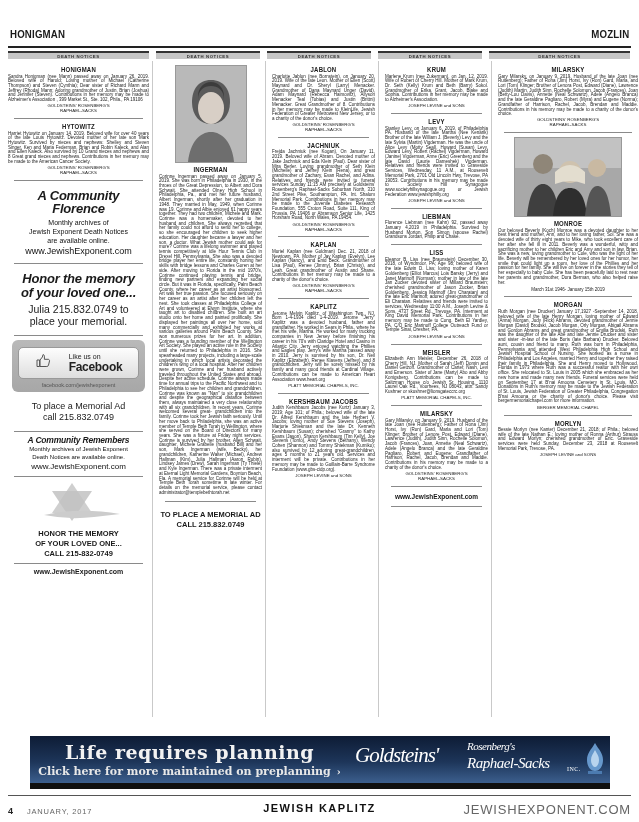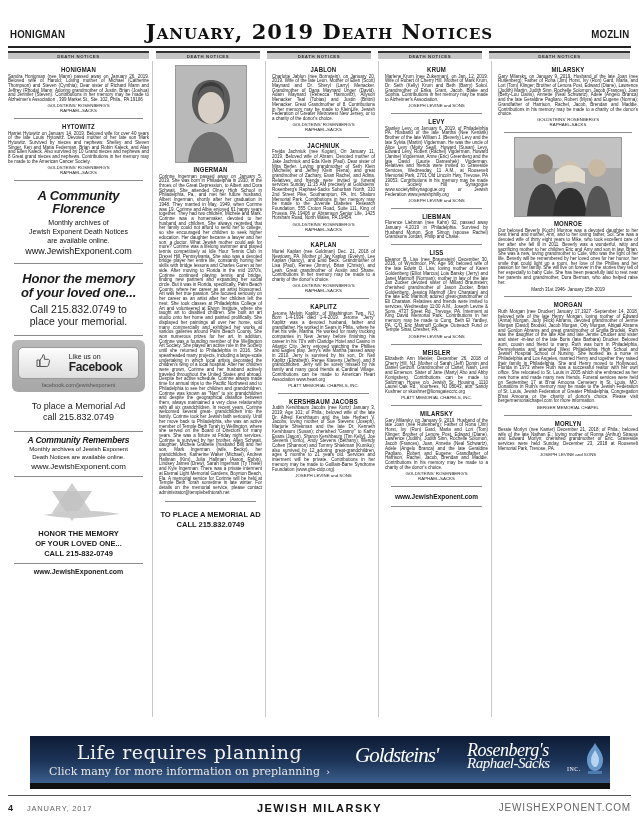--- a/index.html
+++ b/index.html
@@ -55,44 +55,43 @@
   .place-ad.caps { font-size:7.5px; font-weight:bold; white-space:pre-line; }
   .honor-caps { font-weight:bold; font-size:7.5px; line-height:1.3; white-space:pre-line; text-align:center; }
   .url-line { font-weight:bold; font-size:7px; text-align:center; }
   .url-box { font-weight:bold; font-size:6.5px; text-align:center; margin:6px 0; }
   .star-wrap { display:flex; justify-content:center; margin:4px 0; }
 
   
   .banner { position:absolute; left:30px; right:29px; top:736px; height:47px; background:linear-gradient(180deg,#0e1c35 0%,#1d3559 55%,#3c5f8e 100%); display:flex; align-items:center; overflow:hidden; }
   .banner::after { content:""; position:absolute; left:0; right:0; bottom:0; height:0; }
   .banner-strip { position:absolute; left:30px; right:29px; top:783px; height:6px; background:#101010; }
-  .banner-left { width:55%; text-align:center; color:#f2f2f2; position:relative; z-index:2; }
+  .banner-left { width:55%; text-align:center; color:#f2f2f2; position:relative; z-index:2;font-weight:bold; }
   .banner-head { font-family:"DejaVu Serif", serif; font-size:19px; letter-spacing:.5px; }
   .banner-sub { font-family:"DejaVu Serif", serif; font-size:11px; margin-top:2px; color:#e8e8e8; }
   .banner-arrow { font-size:10px; margin-left:6px; }
   .banner-logo { width:45%; position:relative; color:#fff; font-family:Liberation Serif, serif; font-style:italic; z-index:2; height:100%; }
   .logo-a { position:absolute; left:6px; top:7px; font-size:21px; letter-spacing:-1px; }
-  .logo-b { position:absolute; left:118px; top:4px; font-size:18px; letter-spacing:-.5px; }
+  .logo-b { position:absolute; left:118px; top:4px; font-size:11px; letter-spacing:-.5px; }
   .logo-c { position:absolute; left:118px; top:19px; font-size:15px; letter-spacing:-.5px; }
   .logo-inc { position:absolute; left:218px; top:30px; font-size:6px; font-style:normal; letter-spacing:.5px; }
   .flame { position:absolute; right:4px; top:6px; }
 
   
   .footer { position:absolute; left:8px; right:8px; top:795px; border-top:1px solid #555; padding-top:6px; display:flex; align-items:baseline; }
   .f-page { font-weight:bold; font-size:9px; color:#222; }
   .f-issue { font-size:7.5px; color:#666; letter-spacing:.8px; margin-left:14px; }
   .f-mast { position:absolute; left:0; right:0; text-align:center; font-weight:bold; font-size:11px; letter-spacing:1.5px; color:#111; }
-  .f-site { margin-left:auto; font-size:10px; color:#666; letter-spacing:.8px; }
+  .f-site { margin-left:auto; font-size:13px; color:#666; letter-spacing:.8px; }
 </style>
 </head>
 <body>
 
 <div class="masthead">
   <div class="corner-name corner-left">HONIGMAN</div>
-  <div class="page-title">January, 2019 Death Notices</div>
   <div class="corner-name corner-right">MOZLIN</div>
 </div>
 
 <div class="bars">
   <div class="bar c-outer">DEATH NOTICES</div>
   <div class="bar c-inner">DEATH NOTICES</div>
   <div class="bar c-inner">DEATH NOTICES</div>
   <div class="bar c-inner">DEATH NOTICES</div>
   <div class="bar c-outer">DEATH NOTICES</div>
 </div>
@@ -121,21 +120,21 @@
       <div class="ad-sub" style="white-space:pre-line;">Monthly archives of
 Jewish Exponent Death Notices
 are available online.</div>
       <div class="ad-url">www.JewishExponent.com</div>
     </div>
     <div class="rule" style="margin-top:7px;"></div>
 
     <div class="ad" style="margin-top:8px;">
       <div class="ad-title-italic" style="white-space:pre-line;">Honor the memory
 of your loved one...</div>
-      <div class="honor-body" style="white-space:pre-line;">Call 215.832.0749 to
+      <div class="honor-body" style="white-space:pre-line;">Julia 215.832.0749 to
 place your memorial.</div>
     </div>
     <div class="rule" style="margin-top:7px;"></div>
 
     <div class="fb-box">
       <div class="fb-inner">
         <span>
           <svg width="16" height="15" viewBox="0 0 16 15">
               <path d="M2 7h2.6v6.5H2z M5 13.5h6.8c.9 0 1.5-.5 1.7-1.3l1-4.2c.2-.9-.4-1.7-1.4-1.7H9.4V3.2C9.4 2.3 8.8 1.6 8 1.6L7.4 4 5 7z" fill="none" stroke="#555" stroke-width="1"></path>
             </svg>
@@ -303,36 +302,36 @@
       <div class="nhead">MORLYN</div>
       <div class="nbody">Bessie Morlyn (nee Kanter) December 21, 2018; of Phila.; beloved wife of the late Nathan E.; loving mother of Ronna (Arthur) Strauss and Edward Morlyn; cherished grandmother of Eric.  Graveside services were held Sunday, December 23, 2018 at Roosevelt Memorial Park, Trevose, PA.</div>
       <div class="nsig">JOSEPH LEVINE and SONS</div>
     </div>
   </div>
 </div>
 
 <div class="banner">
   <div class="banner-left">
     <div class="banner-head">Life requires planning</div>
-    <div class="banner-sub"><span>Click many for more information on preplanning</span><span class="banner-arrow">›</span></div>
+    <div class="banner-sub"><span>Click here for more maintained on preplanning</span><span class="banner-arrow">›</span></div>
   </div>
   <div class="banner-logo">
     <span class="logo-a">Goldsteins'</span>
     <span class="logo-b">Rosenberg's</span>
     <span class="logo-c">Raphael-Sacks</span>
     <span class="logo-inc">INC.</span>
     <span class="flame">
       <svg width="22" height="34" viewBox="0 0 22 34">
         <path d="M11 1 C15 8 19 11 19 18 C19 25 15 29 11 29 C7 29 3 25 3 18 C3 11 7 8 11 1 Z" fill="#6fa3d8" opacity=".9"></path>
         <path d="M11 8 C13 12 15 14 15 18 C15 22 13 25 11 25 C9 25 7 22 7 18 C7 14 9 12 11 8 Z" fill="#b8d4ee"></path>
         <rect x="4" y="29" width="14" height="3" fill="#4c7bb0"></rect>
       </svg>
     </span>
   </div>
 </div>
 <div class="banner-strip"></div>
 
 <div class="footer">
   <span class="f-page">4</span>
   <span class="f-issue">JANUARY, 2017</span>
-  <span class="f-mast">JEWISH MILARSKY</span>
+  <span class="f-mast">JEWISH KAPLITZ</span>
   <span class="f-site">JEWISHEXPONENT.COM</span>
 </div>
 
 </body></html>

